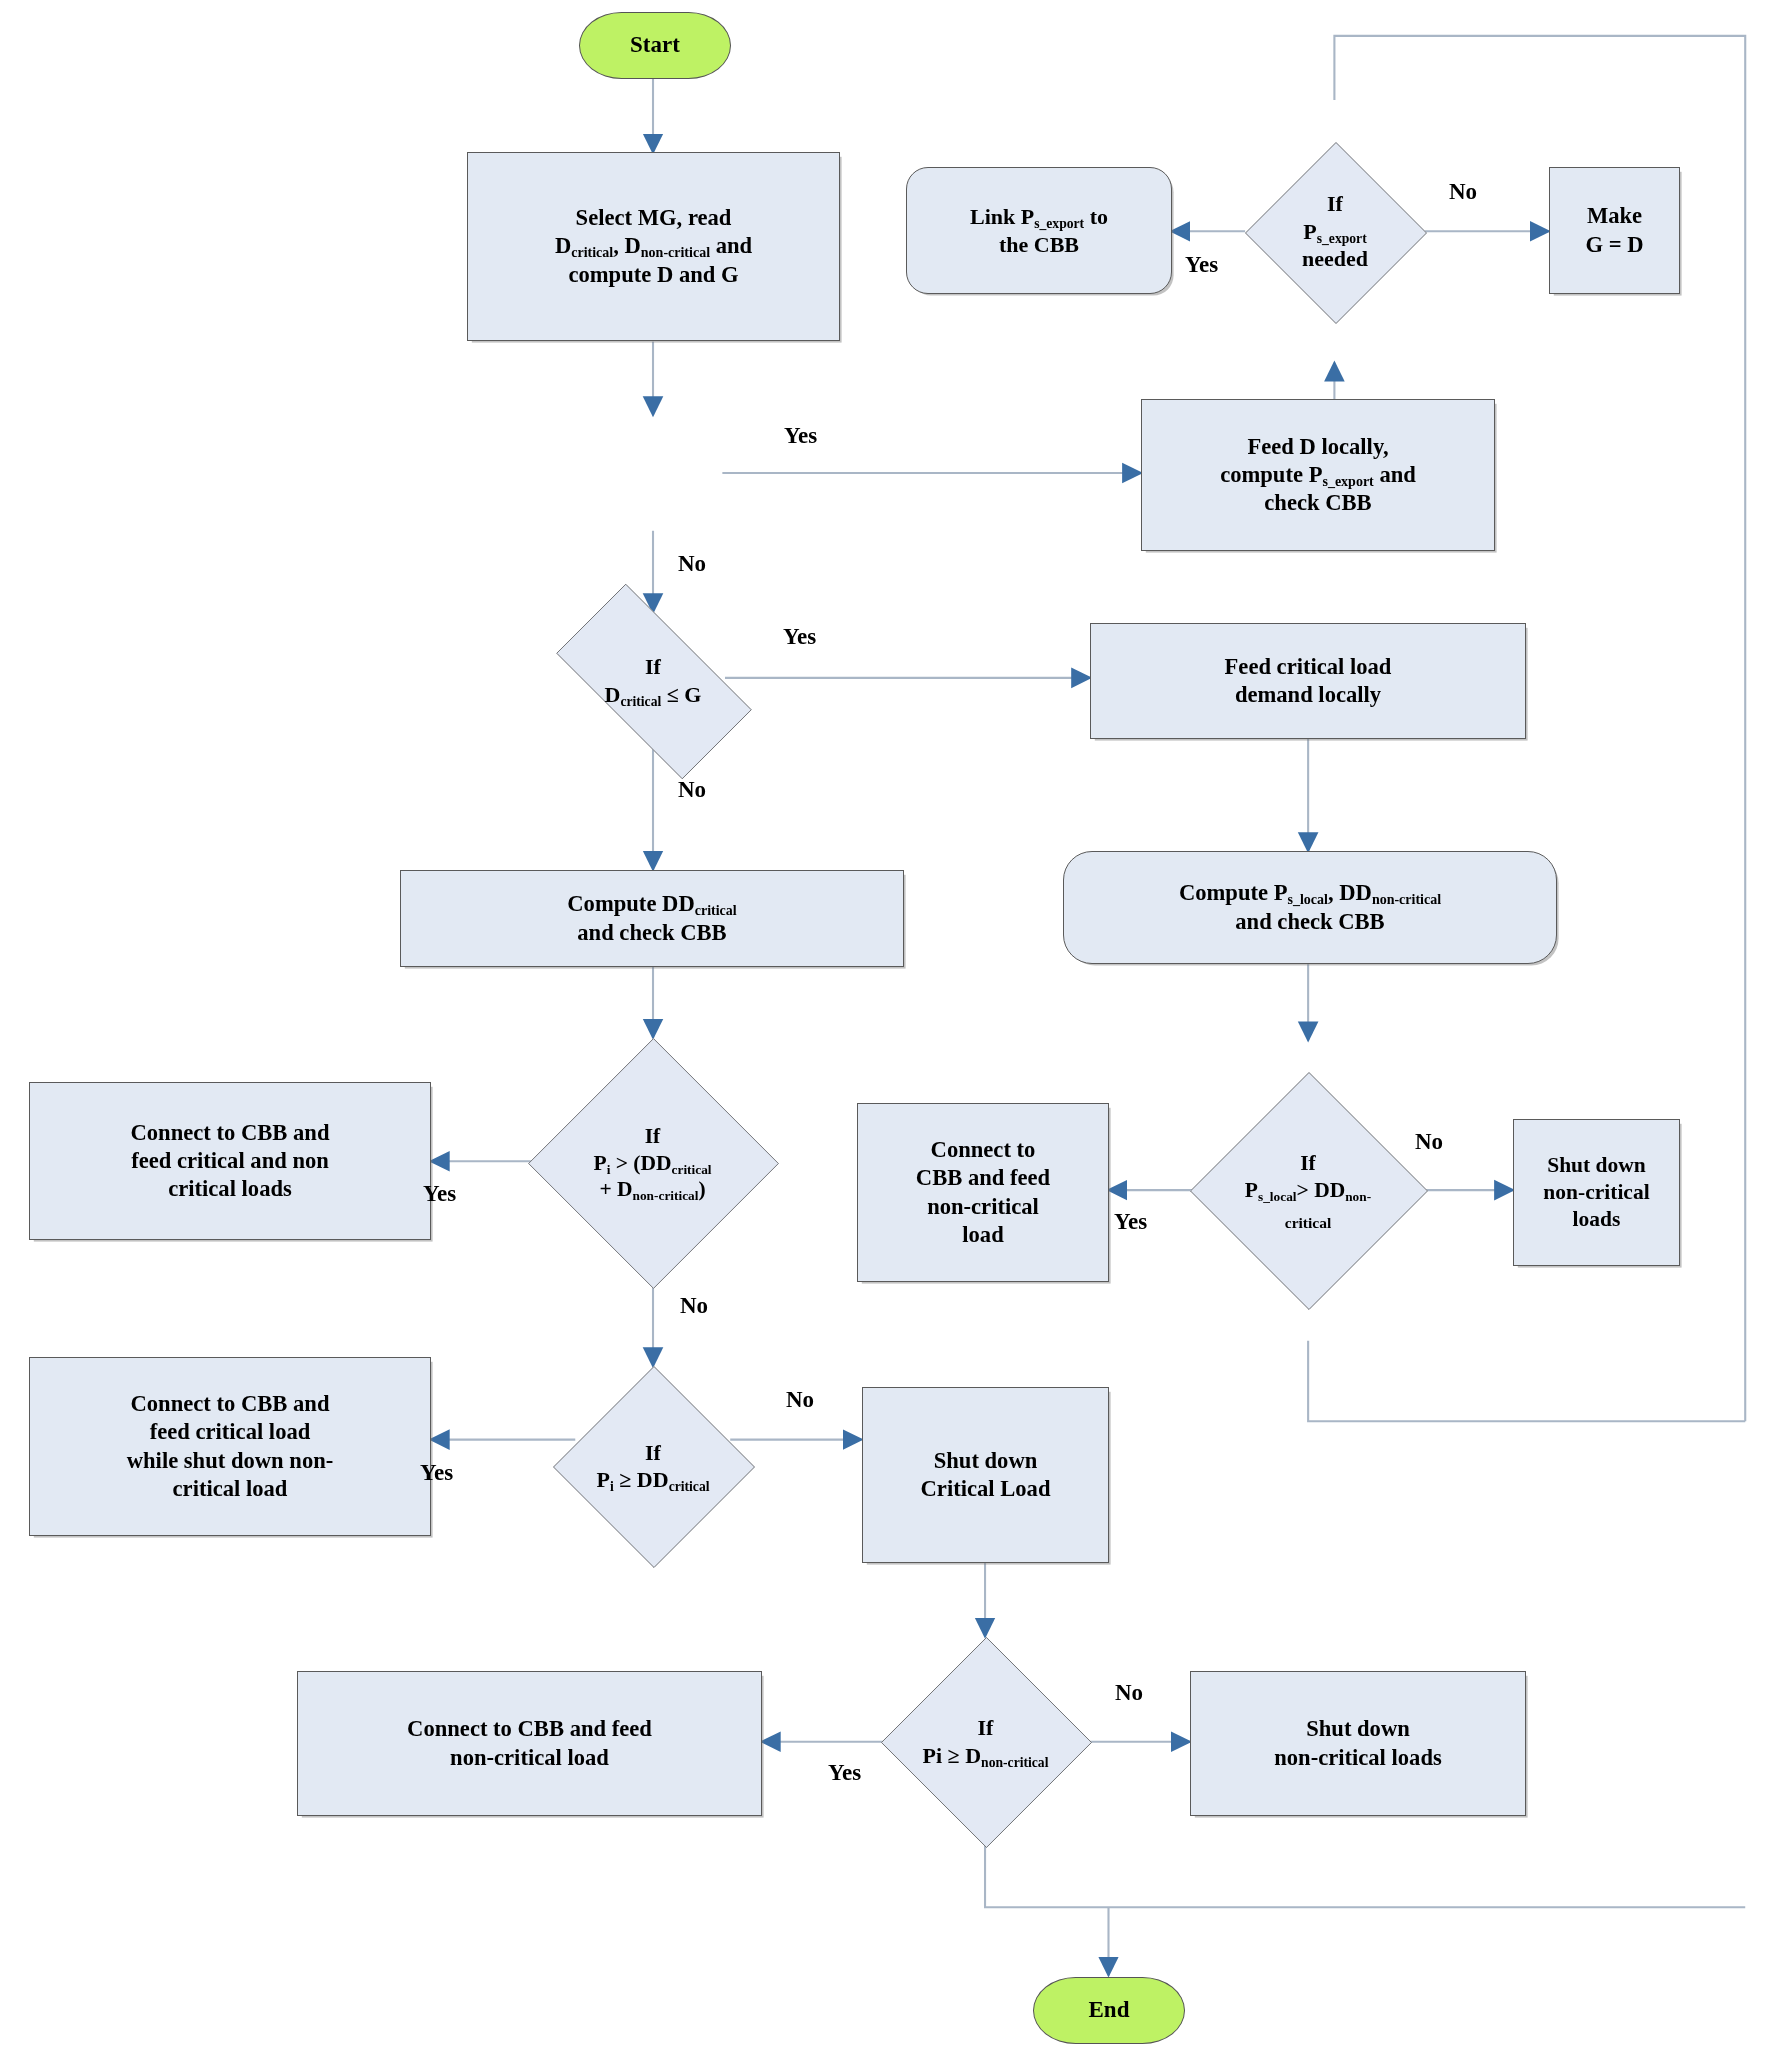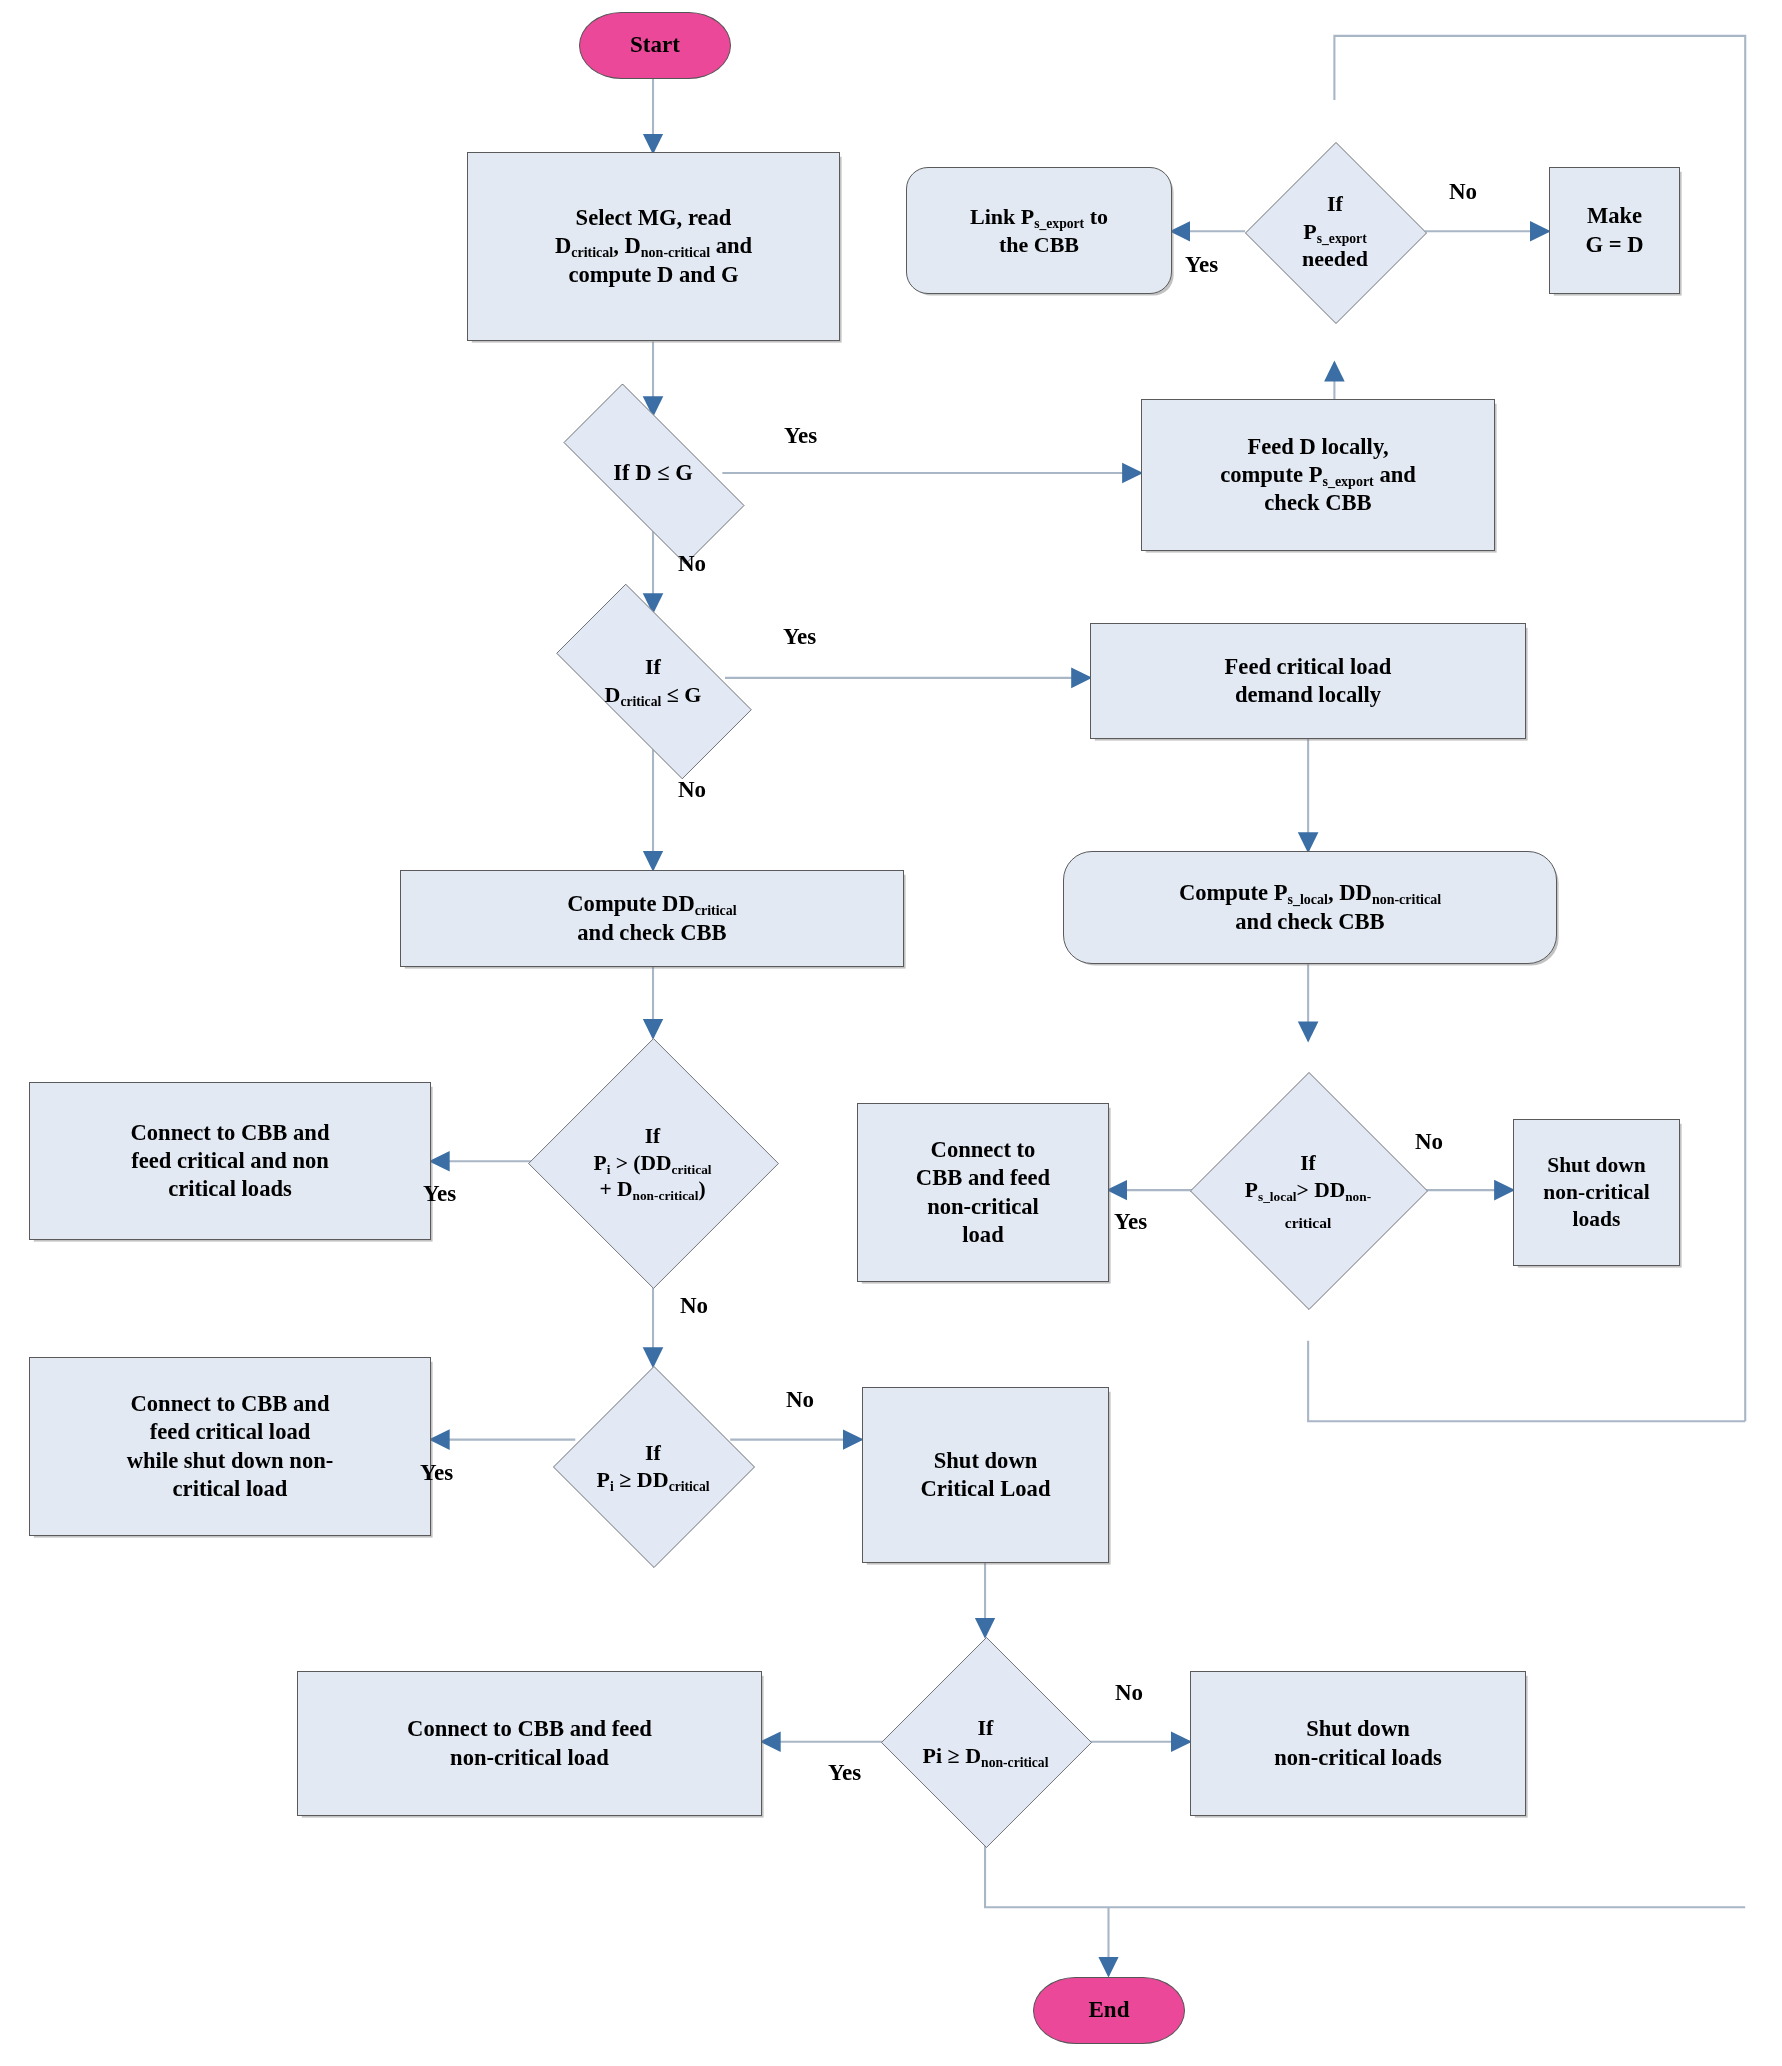--- a/index.html
+++ b/index.html
@@ -26,21 +26,21 @@
 
   
   .proc{
     background:#e2e9f3;
     border:1.6px solid #5a5a5a;
     box-shadow: 3.2px 3.2px 0 -1.6px rgba(120,120,120,.45);
   }
 
   
   .term{
-    background:#ec4899;
+    background:#bef264;
     border:1.6px solid #555555;
     border-radius:47px/37px;
   }
 
   
   .dec{background:transparent;border:none;}
   .dec .dia{
     position:absolute;left:0;top:0;width:100%;height:100%;
     background:#e3e9f4;
     border:1.6px solid #4c4c4c;
@@ -125,24 +125,20 @@
   </div>
 
   <div class="node proc" style="left:467px;top:152px;width:373px;height:189px;font-size:22.6px;">
     <span class="txt">
       <span>Select MG, read</span><br>
       <span>D</span><sub>critical</sub><span>, D</span><sub>non-critical</sub><span> and</span><br>
       <span>compute D and G</span>
     </span>
   </div>
 
-  <div class="node dec" style="left:532px;top:415px;width:242px;height:116px;font-size:22.6px;">
-    <span class="dia" style="transform:rotate(45deg) scale(.707);"></span>
-    <span class="txt">If D ≤ G</span>
-  </div>
 
   <div class="node proc" style="left:1141px;top:399px;width:354px;height:152px;font-size:22.6px;">
     <span class="txt">
       <span>Feed D locally,</span><br>
       <span>compute  P</span><sub>s_export</sub><span> and</span><br>
       <span>check CBB</span>
     </span>
   </div>
 
   <div class="node dec" style="left:1245px;top:100px;width:180px;height:263px;font-size:22px;">

